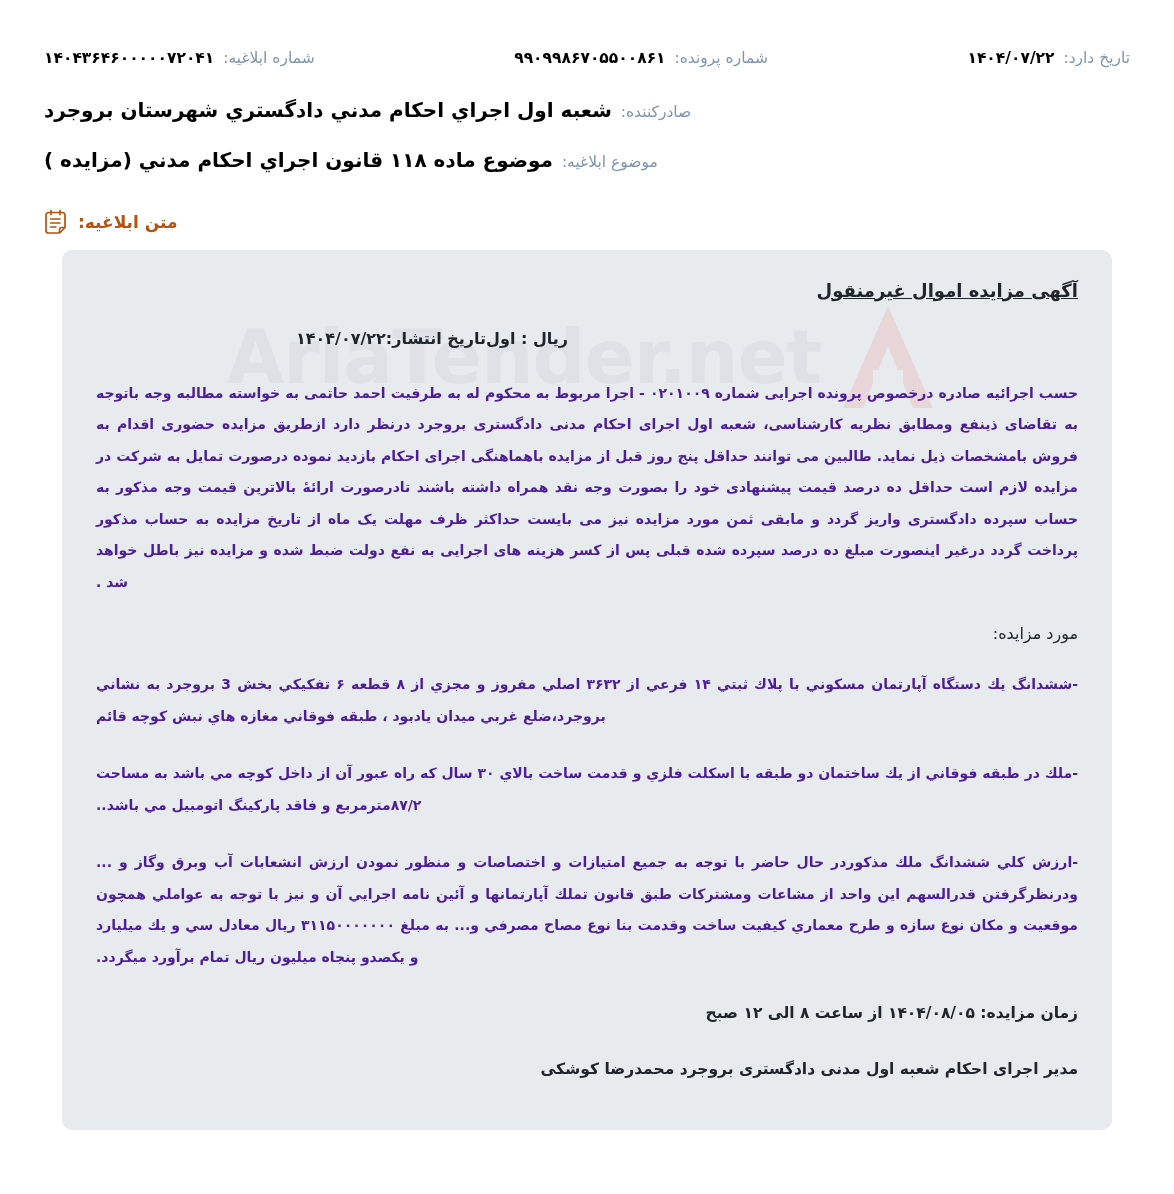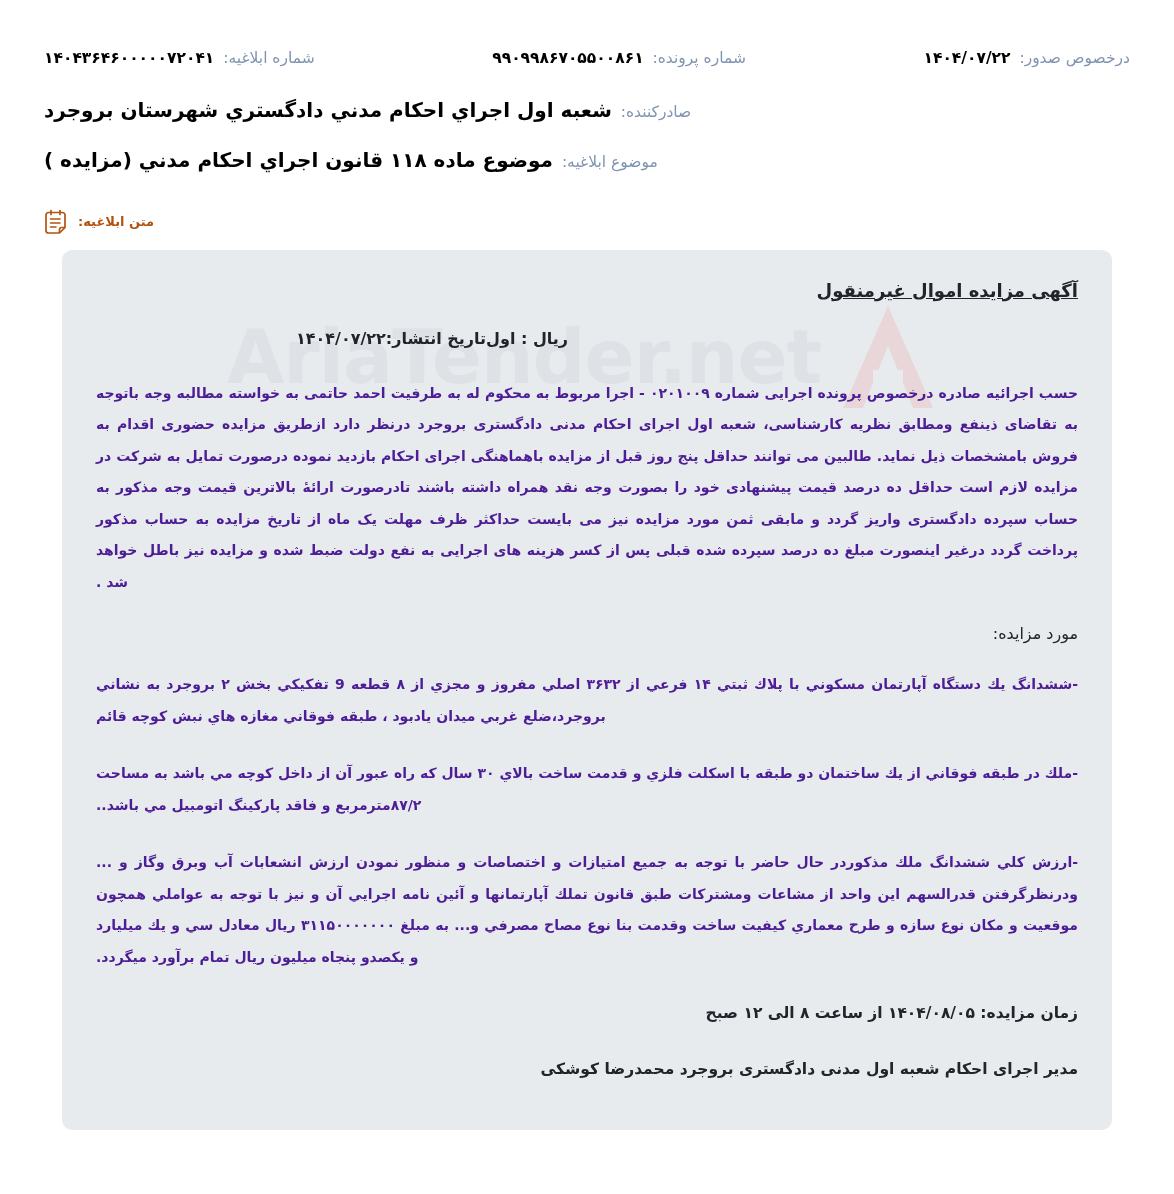--- a/index.html
+++ b/index.html
@@ -55,21 +55,21 @@
 
   
   .section-title {
     display: flex;
     flex-direction: row-reverse;
     justify-content: flex-start;
     align-items: center;
     gap: 8px;
     padding: 34px 44px 0 44px;
     color: #b3530f;
-    font-size: 13px;
+    font-size: 17px;
     font-weight: bold;
   }
   .section-title .title-text { order: 2; }
   .doc-icon { order: 1; width: 26px; height: 28px; display:inline-block; }
 
   
   .panel {
     position: relative;
     margin: 14px 62px 0 62px;
     background: #e8ebee;
@@ -154,21 +154,21 @@
   }
   p.tail:last-child { margin-bottom: 0; }
 </style>
 </head>
 <body>
 
 <div class="page">
 
   <div class="meta-row top">
     <div class="meta-pair">
-      <span class="meta-label">درخصوص صدور:</span>
+      <span class="meta-label">تاریخ دارد:</span>
       <span class="meta-value">۱۴۰۴/۰۷/۲۲</span>
     </div>
     <div class="meta-pair">
       <span class="meta-label">شماره پرونده:</span>
       <span class="meta-value">۹۹۰۹۹۸۶۷۰۵۵۰۰۸۶۱</span>
     </div>
     <div class="meta-pair">
       <span class="meta-label">شماره ابلاغیه:</span>
       <span class="meta-value">۱۴۰۴۳۶۴۶۰۰۰۰۰۷۲۰۴۱</span>
     </div>
@@ -222,21 +222,21 @@
       <div class="row-split">
         <span class="mid-value">۱۴۰۴/۰۷/۲۲</span>
         <span class="mid-label">تاریخ انتشار:</span>
         <span class="right-cell">ريال : اول</span>
       </div>
 
       <p class="body">حسب اجرائیه صادره درخصوص پرونده اجرایی شماره ۰۲۰۱۰۰۹ - اجرا  مربوط به محکوم له  به طرفیت  احمد حاتمی به خواسته مطالبه وجه  باتوجه به تقاضای ذینفع ومطابق نظریه کارشناسی، شعبه اول اجرای احکام مدنی دادگستری بروجرد درنظر دارد ازطریق مزایده حضوری اقدام به فروش بامشخصات ذیل نماید. طالبین می توانند حداقل پنج روز قبل از مزایده باهماهنگی اجرای احکام بازدید نموده درصورت تمایل به شرکت در مزایده لازم است حداقل ده درصد قیمت پیشنهادی خود را بصورت وجه نقد همراه داشته باشند تادرصورت ارائهٔ بالاترین قیمت وجه مذکور به حساب   سپرده دادگستری  واریز گردد و مابقی ثمن مورد مزایده نیز می بایست حداکثر ظرف مهلت یک ماه از تاریخ مزایده به حساب مذکور پرداخت گردد درغیر اینصورت مبلغ ده درصد سپرده شده قبلی پس از کسر هزینه های اجرایی به نفع دولت ضبط شده و مزایده نیز باطل خواهد شد .</p>
 
       <div class="subhead">مورد مزایده:</div>
 
-      <p class="body">-ششدانگ يك دستگاه آپارتمان مسكوني با پلاك ثبتي ۱۴ فرعي از ۳۶۳۲ اصلي مفروز و مجزي از ۸ قطعه 9 تفكيكي بخش ۲ بروجرد  به نشاني بروجرد،ضلع غربي ميدان يادبود ، طبقه  فوقاني مغازه هاي نبش كوچه قائم</p>
+      <p class="body">-ششدانگ يك دستگاه آپارتمان مسكوني با پلاك ثبتي ۱۴ فرعي از ۳۶۳۲ اصلي مفروز و مجزي از ۸ قطعه ۶ تفكيكي بخش 3 بروجرد  به نشاني بروجرد،ضلع غربي ميدان يادبود ، طبقه  فوقاني مغازه هاي نبش كوچه قائم</p>
 
       <p class="body">-ملك در طبقه فوقاني از يك ساختمان  دو طبقه با اسكلت فلزي و قدمت ساخت بالاي ۳۰ سال كه راه عبور آن از داخل كوچه مي باشد به مساحت ۸۷/۲مترمربع و  فاقد پاركينگ اتومبيل مي باشد..</p>
 
       <p class="body">-ارزش كلي ششدانگ ملك مذكوردر حال حاضر با توجه به جميع امتيازات و اختصاصات و منظور نمودن ارزش انشعابات آب وبرق وگاز و ... ودرنظرگرفتن قدرالسهم اين واحد از مشاعات ومشتركات طبق قانون تملك آپارتمانها و آئين نامه اجرايي آن و نيز با توجه به عواملي همچون موقعيت و مكان نوع سازه و طرح معماري كيفيت ساخت وقدمت بنا نوع مصاح مصرفي و... به مبلغ ۳۱۱۵۰۰۰۰۰۰۰ ريال معادل سي و يك ميليارد و يكصدو پنجاه ميليون ريال تمام برآورد ميگردد.</p>
 
 
       <p class="tail">زمان مزایده: ۱۴۰۴/۰۸/۰۵  از ساعت  ۸ الی ۱۲  صبح</p>
 
       <p class="tail">مدیر اجرای احکام شعبه اول مدنی دادگستری بروجرد محمدرضا کوشکی</p>
 

